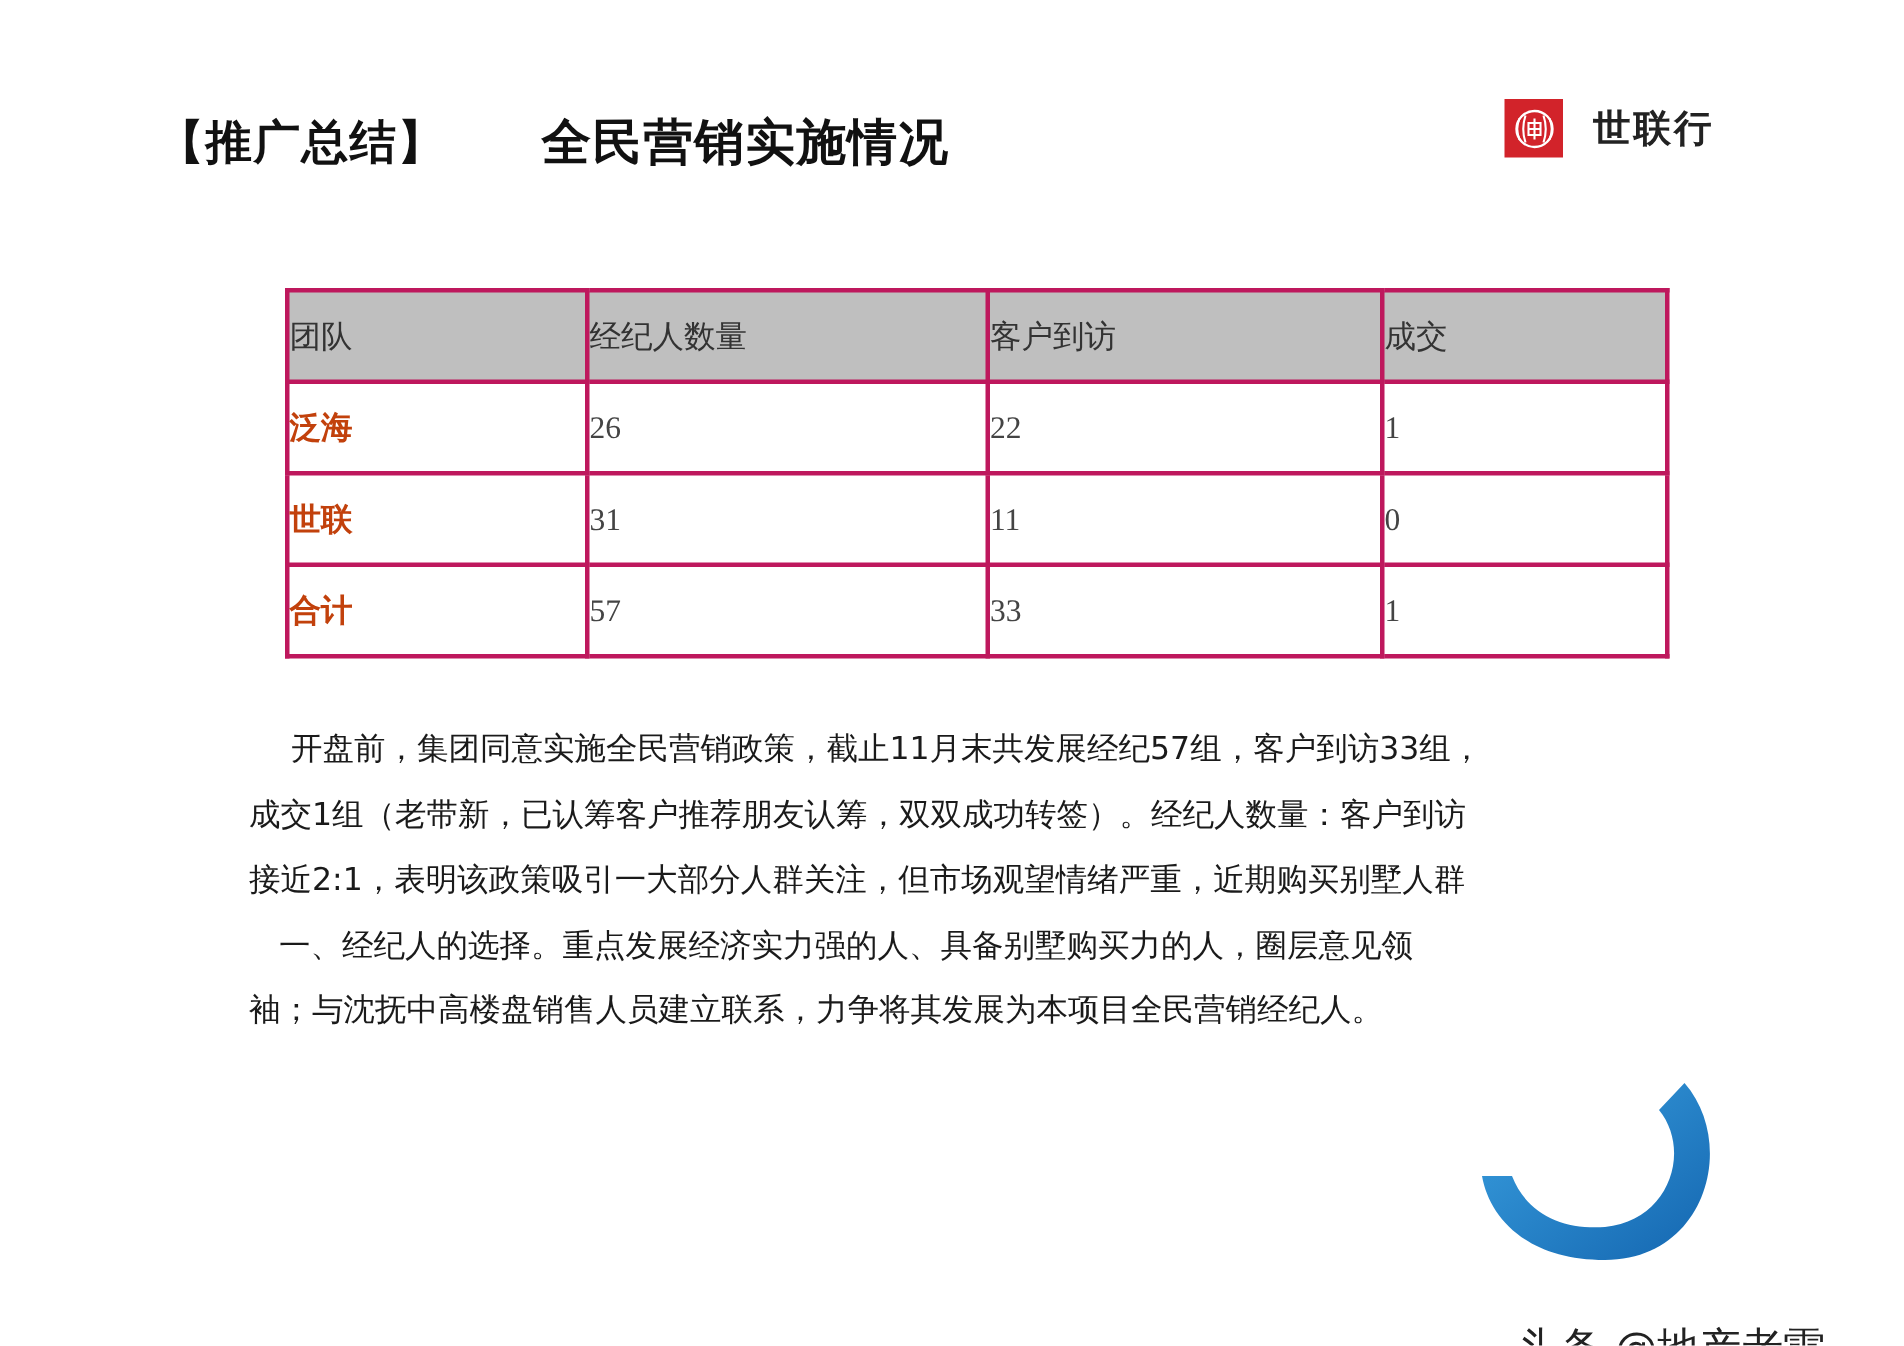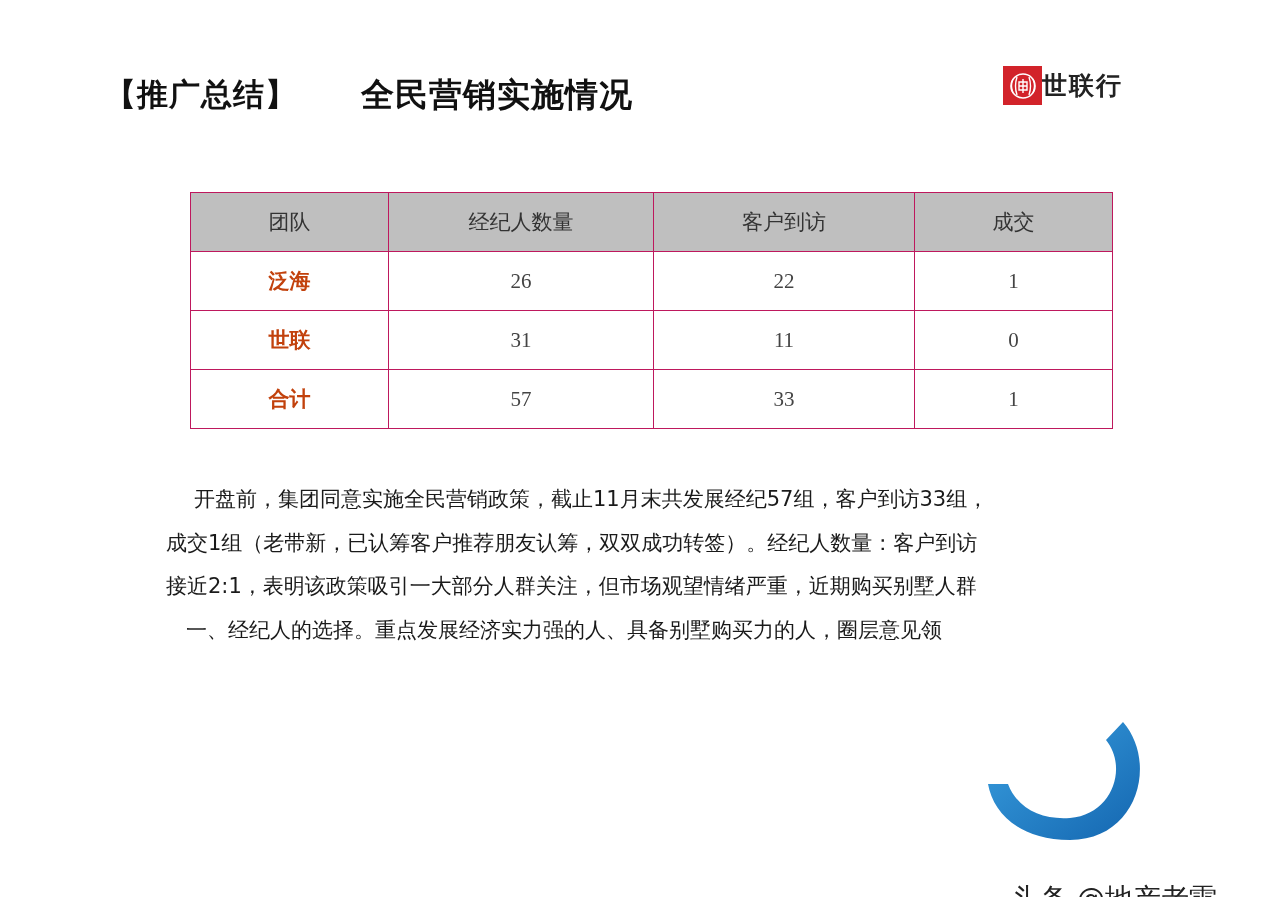--- a/index.html
+++ b/index.html
@@ -6,24 +6,24 @@
   body {
     width: 1269px; height: 897px; background: #ffffff; position: relative; overflow: hidden;
     font-family: "DejaVu Sans", "Liberation Sans", sans-serif; color: #111;
   }
   .title-row { position: absolute; top: 70px; left: 105px; height: 50px; display: flex; align-items: center; }
   .section-tag { font-size: 31px; font-weight: bold; color: #111; letter-spacing: 1px; }
   .page-title { font-size: 33px; font-weight: bold; color: #111; margin-left: 64px; letter-spacing: 1px; }
 
   .logo { position: absolute; top: 66px; left: 1003px; display: flex; align-items: center; }
   .logo-mark { width: 39px; height: 39px; background: #d2232a; display: flex; align-items: center; justify-content: center; }
-  .logo-text { font-size: 25px; font-weight: bold; color: #222; margin-left: 0; letter-spacing: 2px; }
+  .logo-text { font-size: 25px; font-weight: bold; color: #222; margin-left: 20px; letter-spacing: 2px; }
 
   table.data { position: absolute; top: 192px; left: 190px; width: 923px; border-collapse: collapse; }
-  table.data th, table.data td { border: 1px solid #be185d; height: 58px; text-align: center; font-size: 21px; padding: 0; margin-top: 23px; }
+  table.data th, table.data td { border: 3px solid #be185d; height: 58px; text-align: left; font-size: 21px; padding: 0; margin-top: 23px; }
   table.data th { background: #bfbfbf; font-weight: normal; color: #333; font-family: "DejaVu Serif", serif; }
   table.data td { color: #444; font-family: "Liberation Serif", "DejaVu Serif", serif; }
   table.data td.team { font-weight: bold; color: #c2410c; font-family: "DejaVu Sans", sans-serif; font-size: 21px; }
 
   .body-text { position: absolute; top: 478px; left: 166px; width: 940px; font-size: 21px; line-height: 43.5px; color: #1a1a1a; }
   .body-text p { margin: 0; }
   .indent1 { padding-left: 28px; }
   .indent2 { padding-left: 20px; }
   .indent3 { padding-left: 36px; }
 
@@ -78,20 +78,21 @@
       <td>1</td>
     </tr>
   </tbody>
 </table>
 
 <div class="body-text">
   <p class="indent1">开盘前，集团同意实施全民营销政策，截止11月末共发展经纪57组，客户到访33组，</p>
   <p>成交1组（老带新，已认筹客户推荐朋友认筹，双双成功转签）。经纪人数量：客户到访</p>
   <p>接近2:1，表明该政策吸引一大部分人群关注，但市场观望情绪严重，近期购买别墅人群</p>
   <p class="indent2">一、经纪人的选择。重点发展经济实力强的人、具备别墅购买力的人，圈层意见领</p>
+  <p>袖；与沈抚中高楼盘销售人员建立联系，力争将其发展为本项目全民营销经纪人。</p>
 </div>
 
 <svg class="swoosh" viewBox="0 0 160 120">
   <defs>
     <linearGradient id="sg" x1="0" y1="0" x2="1" y2="1">
       <stop offset="0" stop-color="#3aa0e0"></stop>
       <stop offset="1" stop-color="#1466b0"></stop>
     </linearGradient>
   </defs>
   <path d="M135 0 C170 40 150 118 82 118 C30 118 5 90 0 62 L20 62 C30 88 55 98 82 96 C125 92 140 45 118 18 Z" fill="url(#sg)"></path>

